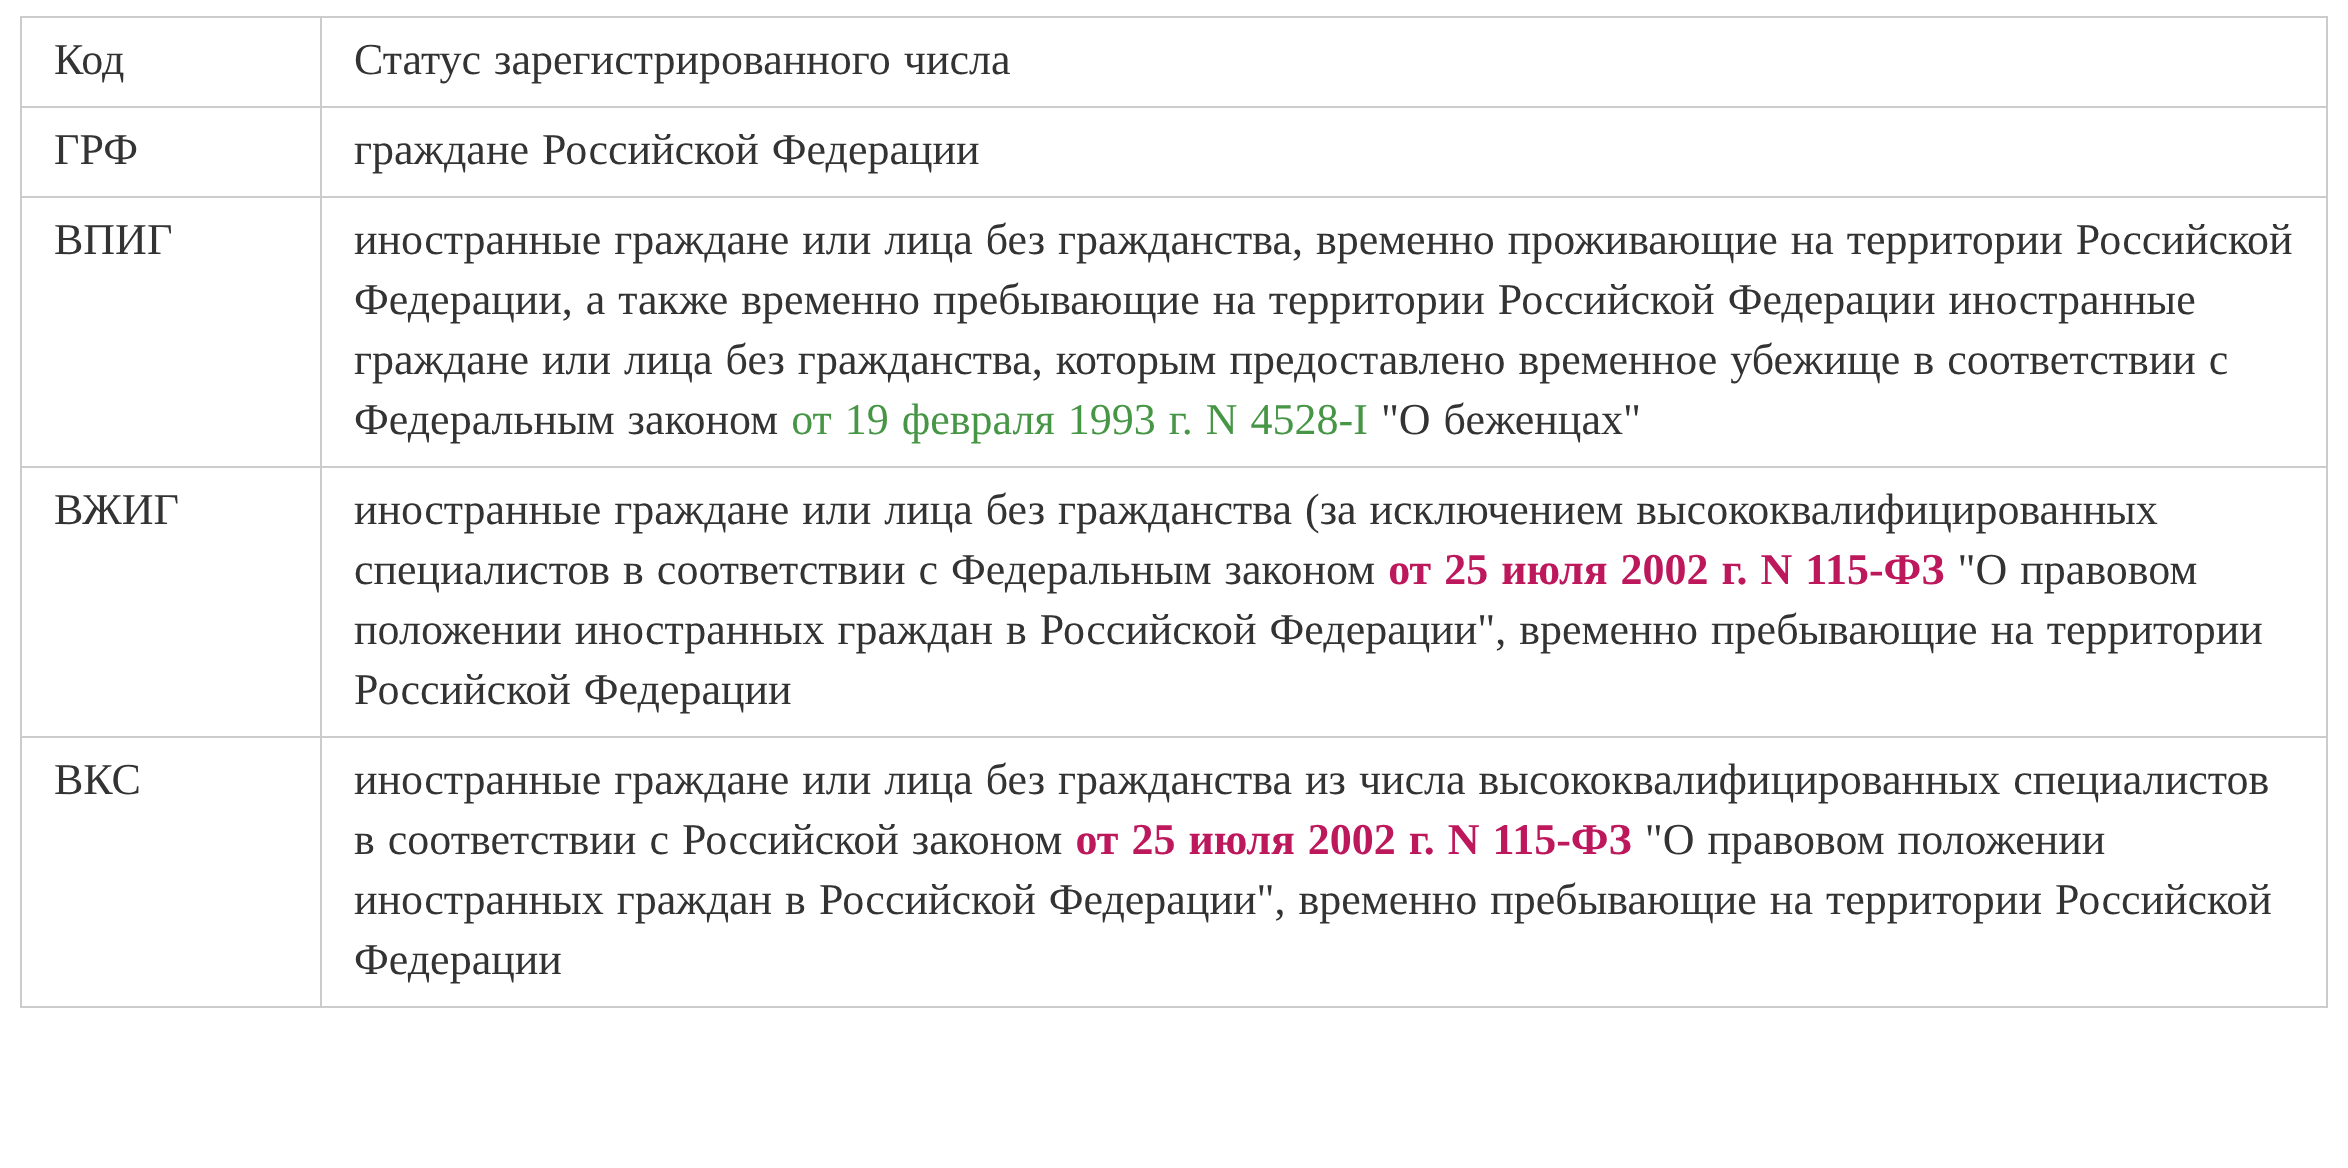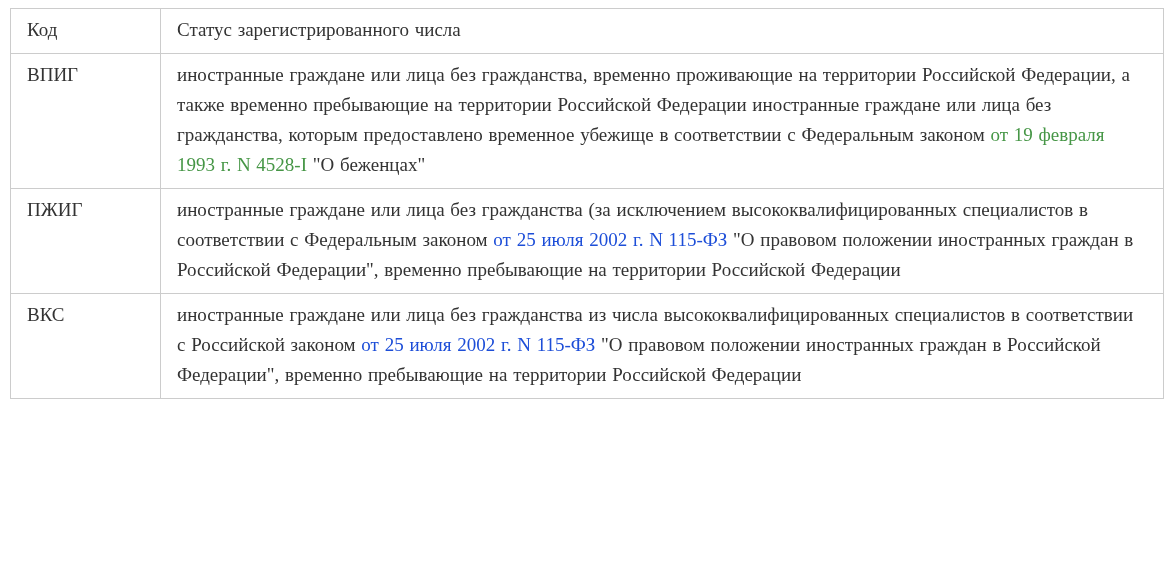--- a/index.html
+++ b/index.html
@@ -13,50 +13,54 @@
   }
   table.status-table {
     width: 100%;
     border-collapse: collapse;
     table-layout: fixed;
   }
   table.status-table td {
     border: 1px solid #cccccc;
     vertical-align: top;
     padding: 6px 16px 8px 16px;
-    font-size: 19px;
+    font-size: 22px;
     line-height: 30px;
     color: #333333;
     word-spacing: 1px;
   }
   td.code-cell { width: 150px; }
   a.law-link {
     text-decoration: none;
     cursor: pointer;
   }
   a.law-link.green { color: #469646; }
-  a.law-link.blue  { color: #1d4ed8; }
+  a.law-link.blue  { color: #be185d; font-weight: bold; }
 </style>
 </head>
 <body>
 
 <div class="page">
   <table class="status-table">
     <tbody>
       <tr>
         <td class="code-cell">Код</td>
         <td class="status-cell">Статус зарегистрированного числа</td>
       </tr>
 
+    <tr>
+          <td class="code-cell">ГРФ</td>
+          <td class="status-cell"><span>граждане Российской Федерации</span></td>
+        </tr>
         <tr>
           <td class="code-cell">ВПИГ</td>
           <td class="status-cell"><span>иностранные граждане или лица без гражданства, временно проживающие на территории Российской Федерации, а также временно пребывающие на территории Российской Федерации иностранные граждане или лица без гражданства, которым предоставлено временное убежище в соответствии с Федеральным законом </span><a class="law-link green">от 19 февраля 1993 г. N 4528-I</a><span> "О беженцах"</span></td>
         </tr>
         <tr>
-          <td class="code-cell">ПЖИГ</td>
+          <td class="code-cell">ВЖИГ</td>
           <td class="status-cell"><span>иностранные граждане или лица без гражданства (за исключением высококвалифицированных специалистов в соответствии с Федеральным законом </span><a class="law-link blue">от 25 июля 2002 г. N 115-ФЗ</a><span> "О правовом положении иностранных граждан в Российской Федерации", временно пребывающие на территории Российской Федерации</span></td>
         </tr>
         <tr>
           <td class="code-cell">ВКС</td>
           <td class="status-cell"><span>иностранные граждане или лица без гражданства из числа высококвалифицированных специалистов в соответствии с Российской законом </span><a class="law-link blue">от 25 июля 2002 г. N 115-ФЗ</a><span> "О правовом положении иностранных граждан в Российской Федерации", временно пребывающие на территории Российской Федерации</span></td>
         </tr>
       </tbody>
   </table>
 </div>
 

